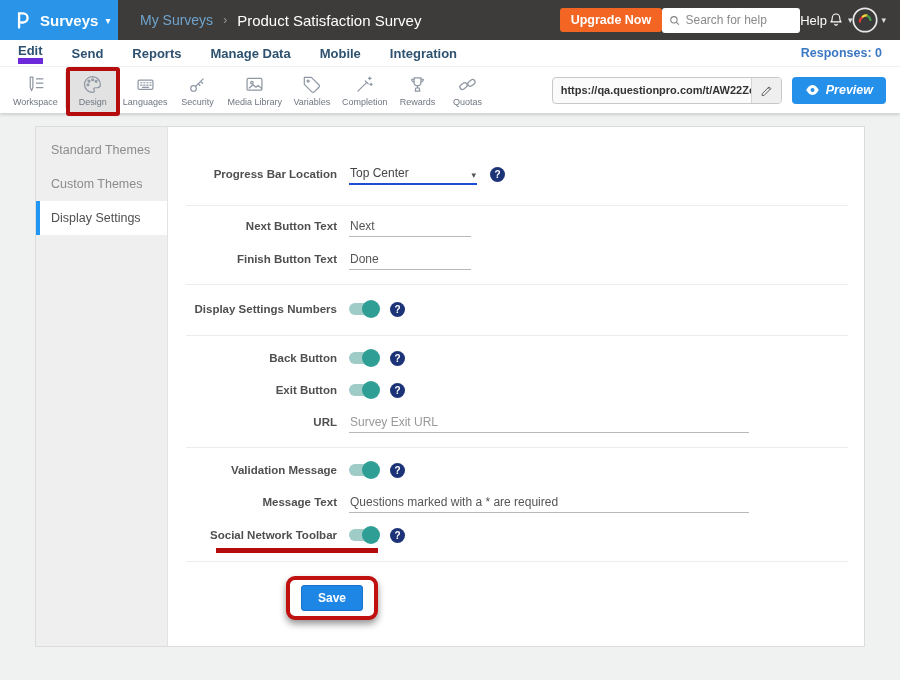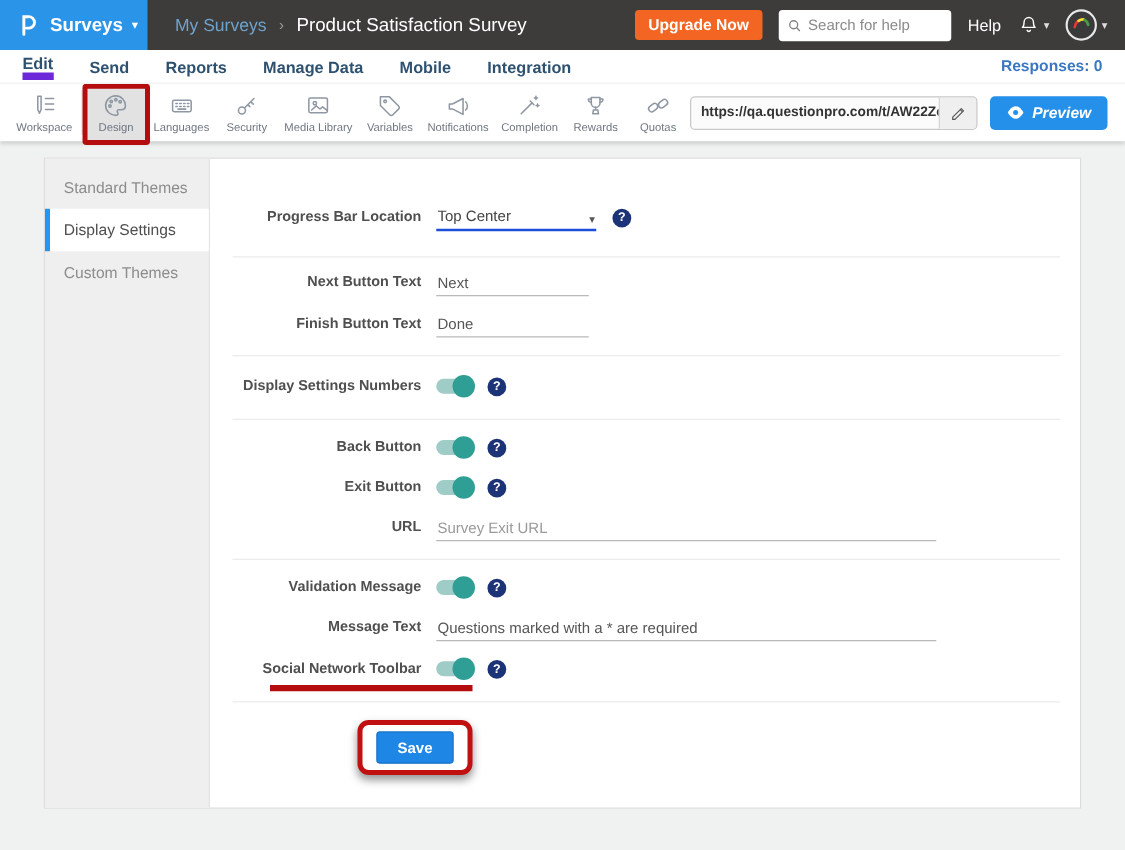--- a/index.html
+++ b/index.html
@@ -9,21 +9,21 @@
   
   .header { height:40px; background:#3d3c3b; display:flex; align-items:center; position:relative; z-index:30; }
   .logo-block { width:118px; height:40px; background:#2a95e8; display:flex; align-items:center; padding:0 10px 0 12px; }
   .logo-mark { width:20px; height:24px; flex:none; }
   .product-label { color:#fff; font-size:15px; font-weight:bold; margin-left:8px; }
   .logo-caret { color:#fff; font-size:10px; margin-left:7px; }
   .crumbs { display:flex; align-items:center; margin-left:22px; gap:10px; }
   .crumb-parent { color:#6fa3cc; font-size:14px; }
   .crumb-sep { color:#9a9a9a; font-size:12px; }
   .crumb-current { color:#fff; font-size:15px; }
-  .header-right { margin-left:auto; display:flex; align-items:center; gap:13px; padding-right:14px; }
+  .header-right { margin-left:auto; display:flex; align-items:center; padding-right:14px; }
   .upgrade-btn { background:#f26522; color:#fff; font-size:12.5px; font-weight:bold;
     padding:5px 11px; border-radius:3px; border:none; cursor:pointer; font-family:inherit; }
   .search-box { display:flex; align-items:center; background:#fff; border-radius:3px; height:25px; width:138px; padding:0 7px; gap:5px; }
   .search-box input { border:none; outline:none; width:100%; font-size:12px; color:#444; font-family:inherit; }
   .search-box input::placeholder { color:#8a8a8a; }
   .help-label { color:#fff; font-size:13px; }
   .bell-wrap,.avatar-wrap { display:flex; align-items:center; gap:3px; }
   .hdr-caret { color:#ddd; font-size:9px; }
 
   
@@ -182,27 +182,20 @@
   </div>
   <div class="titem">
     <svg viewBox="0 0 24 24">
       <path d="M3.8 3.8h8L20.4 12.3a2 2 0 0 1 0 2.9l-5.2 5.2a2 2 0 0 1-2.9 0L3.8 11.9z"></path>
         <circle cx="8.1" cy="8.1" r="1.2"></circle>
     </svg>
     <span class="tlabel">Variables</span>
   </div>
   <div class="titem">
     <svg viewBox="0 0 24 24">
-      <path d="M4 10.5v4.5h2.8l9.7 5V5.5l-9.7 5z"></path>
-        <path d="M18.8 8.5a5 5 0 0 1 0 7.5"></path>
-    </svg>
-    <span class="tlabel">Notifications</span>
-  </div>
-  <div class="titem">
-    <svg viewBox="0 0 24 24">
       <path d="M4.5 19.5 14.5 9.5M12.8 7.8l3.4 3.4"></path>
       <path d="M18 3.5v3M16.5 5h3M19.5 10.5v2.5M18.2 11.8h2.6"></path>
     </svg>
     <span class="tlabel">Completion</span>
   </div>
   <div class="titem">
     <svg viewBox="0 0 24 24">
       <path d="M8 4.5h8v5a4 4 0 0 1-8 0z"></path>
       <path d="M8 6H5.4a2.6 2.6 0 0 0 2.8 3M16 6h2.6a2.6 2.6 0 0 1-2.8 3"></path>
       <path d="M12 13.5v2.5M10 16h4l.6 3.5H9.4z"></path>
@@ -231,22 +224,22 @@
       <path d="M9 1C4.5 1 1.5 7 1.5 7S4.5 13 9 13s7.5-6 7.5-6S13.5 1 9 1z" fill="#fff"></path>
       <circle cx="9" cy="7" r="2.4" fill="#2490ea"></circle>
     </svg>
     <span>Preview</span>
   </button>
 </div>
 
 <div class="card">
   <div class="side">
     <div class="side-item">Standard Themes</div>
+    <div class="side-item">Custom Themes</div>
     <div class="side-item active">Display Settings</div>
-    <div class="side-item">Custom Themes</div>
   </div>
 
   <div class="formcol">
 
     <div class="g g1">
       <div class="frow">
         <span class="flabel">Progress Bar Location</span>
         <div class="ctrl">
           <div class="sel">
             <span>Top Center</span>

